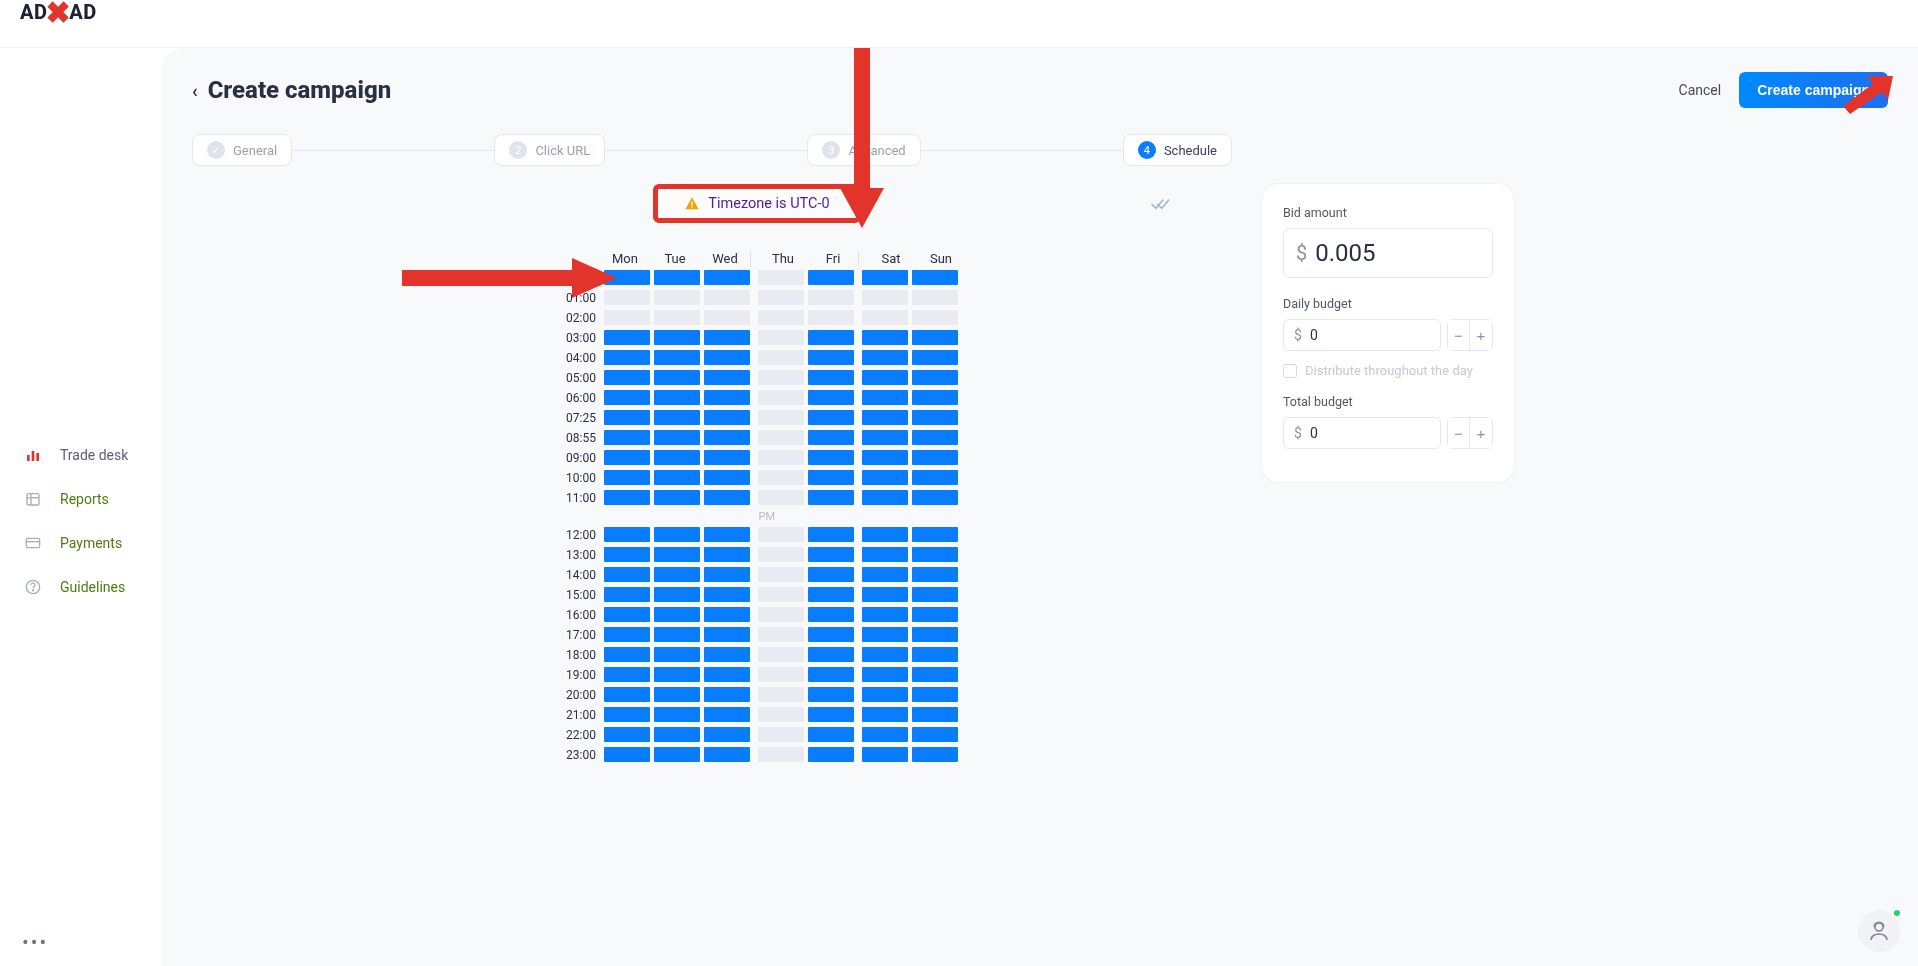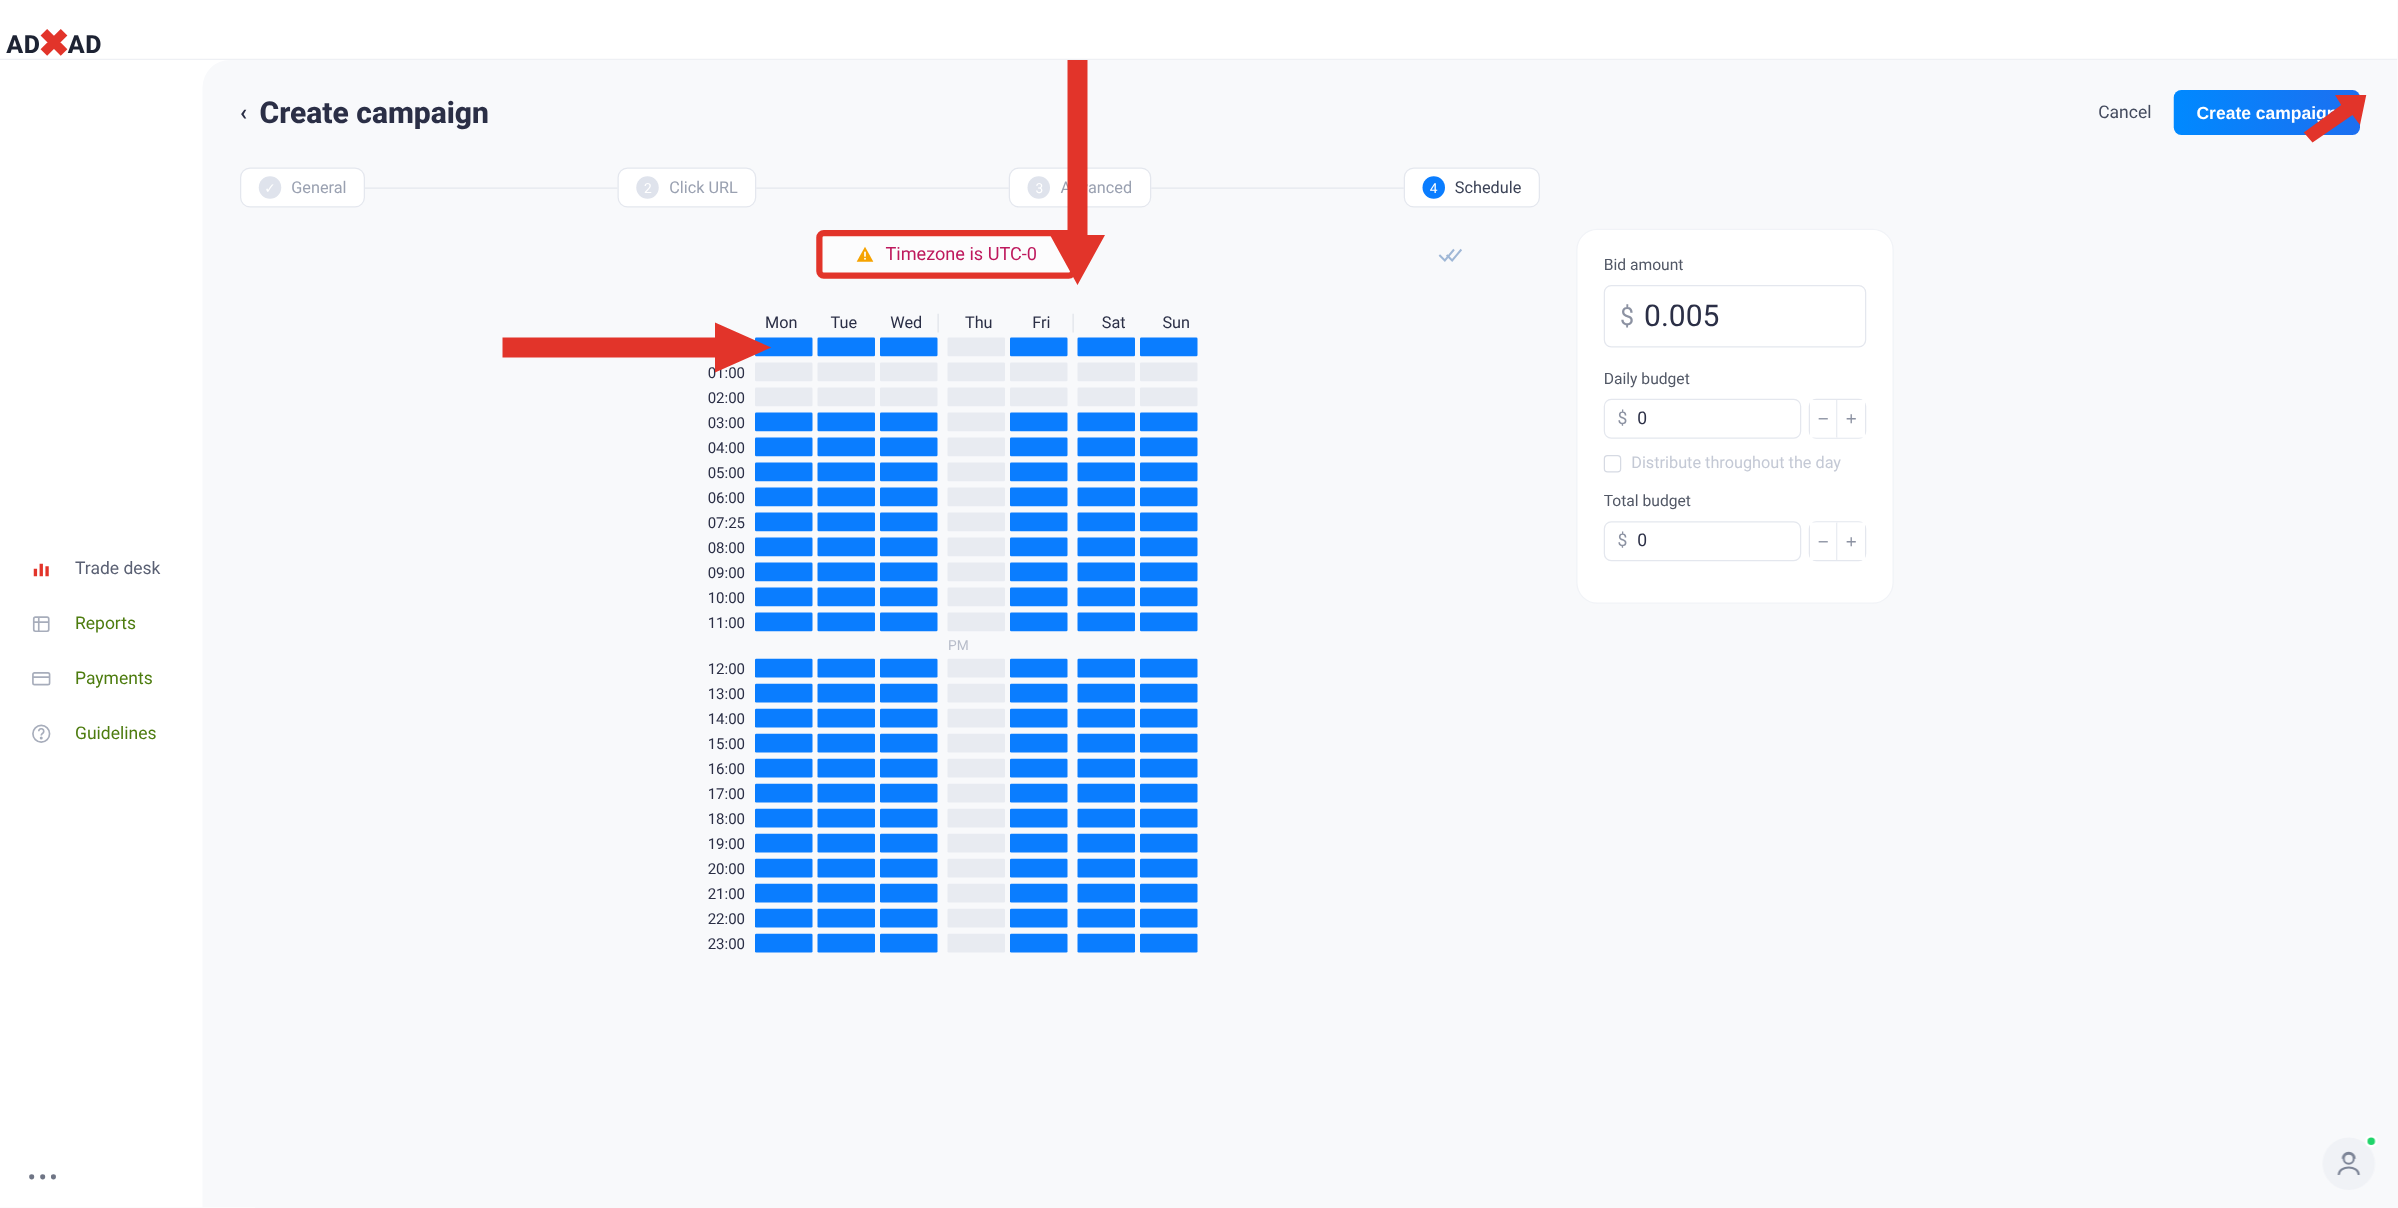--- a/index.html
+++ b/index.html
@@ -1,17 +1,17 @@
 <!DOCTYPE html>
 <html><head>
 <meta charset="utf-8">
 <style>
 * { box-sizing: border-box; margin: 0; padding: 0; }
 body { font-family: -apple-system, BlinkMacSystemFont, "Segoe UI", Roboto, Arial, sans-serif; background: #fff; color: #2b2f46; }
-.topbar { display: flex; align-items: flex-end; justify-content: space-between; height: 48px; padding: 0 5px; border-bottom: 1px solid #eef0f4; }
+.topbar { display: flex; align-items: flex-start; justify-content: space-between; height: 48px; padding: 0 20px; border-bottom: 1px solid #eef0f4; }
 .logo { display: flex; align-items: center; font-weight: 800; font-size: 20px; color: #1d2333; letter-spacing: 0.5px; }
 .logo .x { color: #e2342a; font-size: 30px; font-weight: 900; margin: 0 -2px; line-height: 0.7; }
 .topright { display: flex; align-items: center; gap: 14px; color: #aeb4c2; font-size: 13px; }
 .topright .balance-amt { color: #2b2f46; font-weight: 600; }
 .logout-icon { width: 26px; height: 26px; border: 1px solid #e4e7ee; border-radius: 4px; display: flex; align-items: center; justify-content: center; color: #99a0b0; }
 .app { display: flex; align-items: center; }
 .sidebar { width: 162px; background: #fff; padding-top: 28px; }
 .sidebar-item { display: flex; align-items: center; gap: 18px; padding: 14px 0 14px 24px; color: #4d7c0f; font-size: 14px; cursor: pointer; }
 .sidebar-item.active { color: #5a6073; }
 .sidebar-item .sicon { width: 18px; color: #a7adbb; display:flex; align-items:center; justify-content:center; }
@@ -29,21 +29,21 @@
 .step { display: flex; align-items: center; gap: 8px; border: 1px solid #e4e7ee; background: #fff; border-radius: 8px; padding: 6px 14px; color: #9aa1b1; font-size: 13px; }
 .step-sep { flex: 1; height: 1px; background: #e4e7ee; }
 .step-circle { width: 18px; height: 18px; border-radius: 50%; background: #dfe3ec; color: #fff; font-size: 11px; display: flex; align-items: center; justify-content: center; }
 .step.active .step-circle { background: #0a7dff; }
 .step.active { color: #3b4256; }
 .content-row { display: flex; gap: 30px; }
 .schedule-col { width: 1040px; display:flex; flex-direction:column; align-items:center; }
 .schedule-top { display: flex; align-items: center; justify-content: center; width: 430px; position: relative; margin-left: 90px; }
 .tz-box { border: 5px solid #e2342a; border-radius: 6px; background: #fcfcfd; padding: 6px 26px; display: flex; align-items: center; gap: 8px; }
 .warn-tri { color: #f6a300; }
-.tz-text { color: #be185d; font-size: 14.5px; }
+.tz-text { color: #4c1d95; font-size: 14.5px; }
 .checkall { position: absolute; right: -200px; color: #9fb7d6; font-size: 18px; }
 .day-headers { display: flex; margin-top: 28px; margin-left: 90px; }
 .time-col-spacer { width: 52px; }
 .day-col { width: 50px; text-align: center; font-size: 13px; color: #2b2f46; }
 .day-gap { width: 4px; }
 .day-gap.wide { width: 8px; border-left:1px solid #e0e3ea;}
 .grid-row { display: flex; align-items: center; margin-top: 3px; margin-left: 90px; height: 17px; }
 .time-label { width: 52px; text-align: right; padding-right: 8px; font-size: 12px; color: #2b2f46; }
 .pm-label { width: 52px; text-align: right; padding-right: 8px; font-size: 11px; color: #b7bcc9; margin-left:90px; margin-top:4px;}
 .slot { width: 46px; height: 15px; margin-right: 4px; border-radius: 1px; cursor: pointer; }
@@ -268,21 +268,21 @@
               <div class="time-label">07:25</div>
               <div class="slot on"></div>
               <div class="slot on"></div>
               <div class="slot on gapright"></div>
               <div class="slot off"></div>
               <div class="slot on gapright"></div>
               <div class="slot on"></div>
               <div class="slot on"></div>
             </div>
             <div class="grid-row">
-              <div class="time-label">08:00</div>
+              <div class="time-label">08:55</div>
               <div class="slot on"></div>
               <div class="slot on"></div>
               <div class="slot on gapright"></div>
               <div class="slot off"></div>
               <div class="slot on gapright"></div>
               <div class="slot on"></div>
               <div class="slot on"></div>
             </div>
             <div class="grid-row">
               <div class="time-label">09:00</div>

